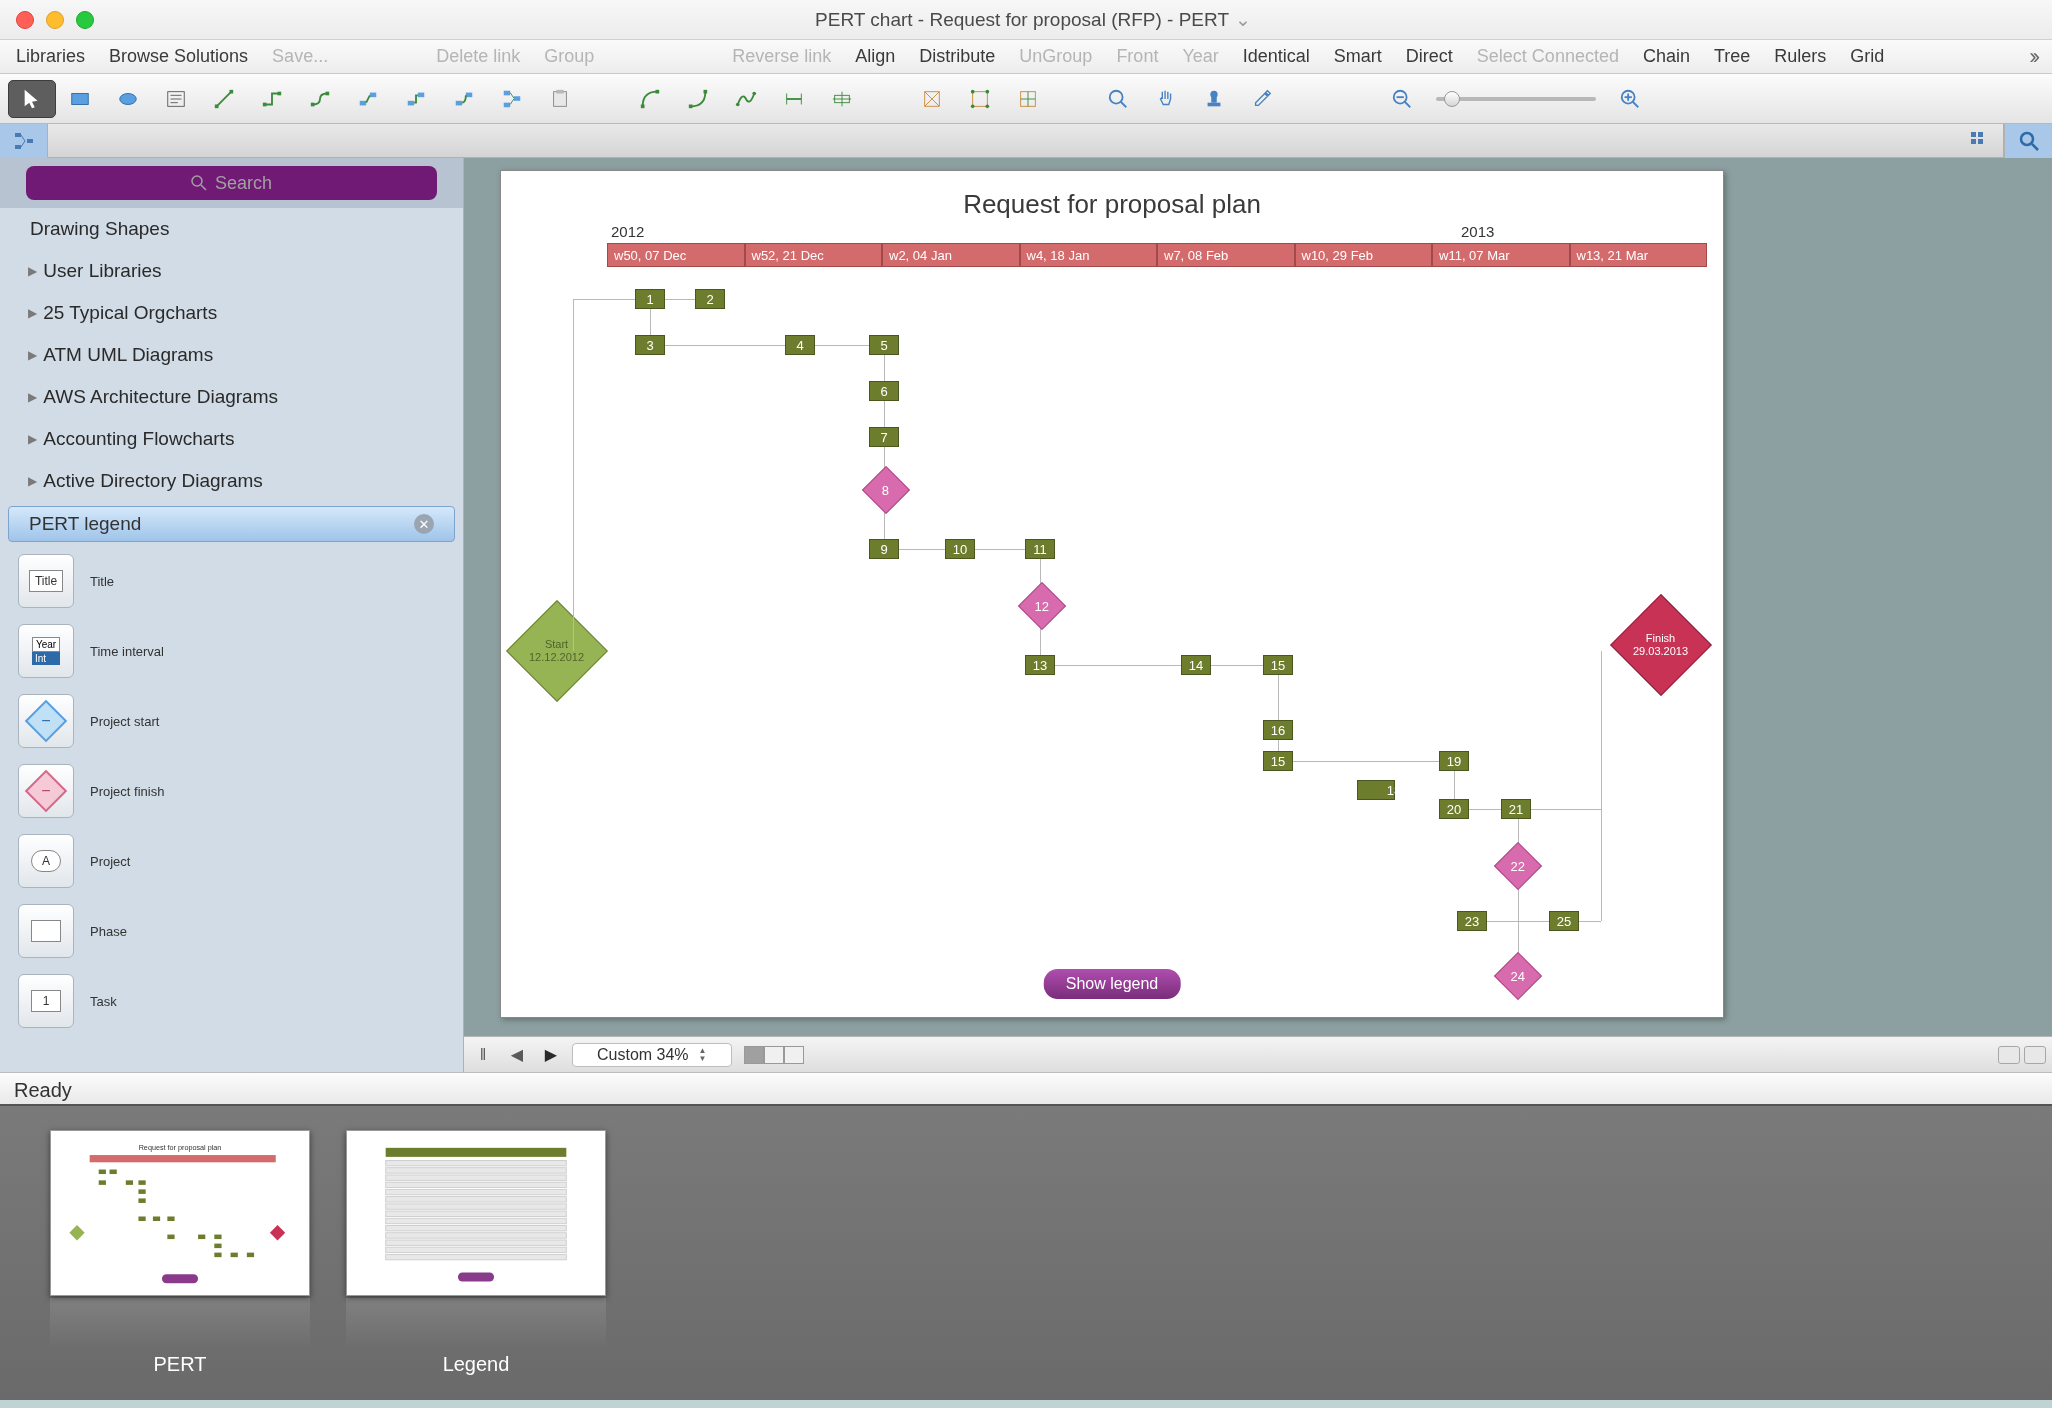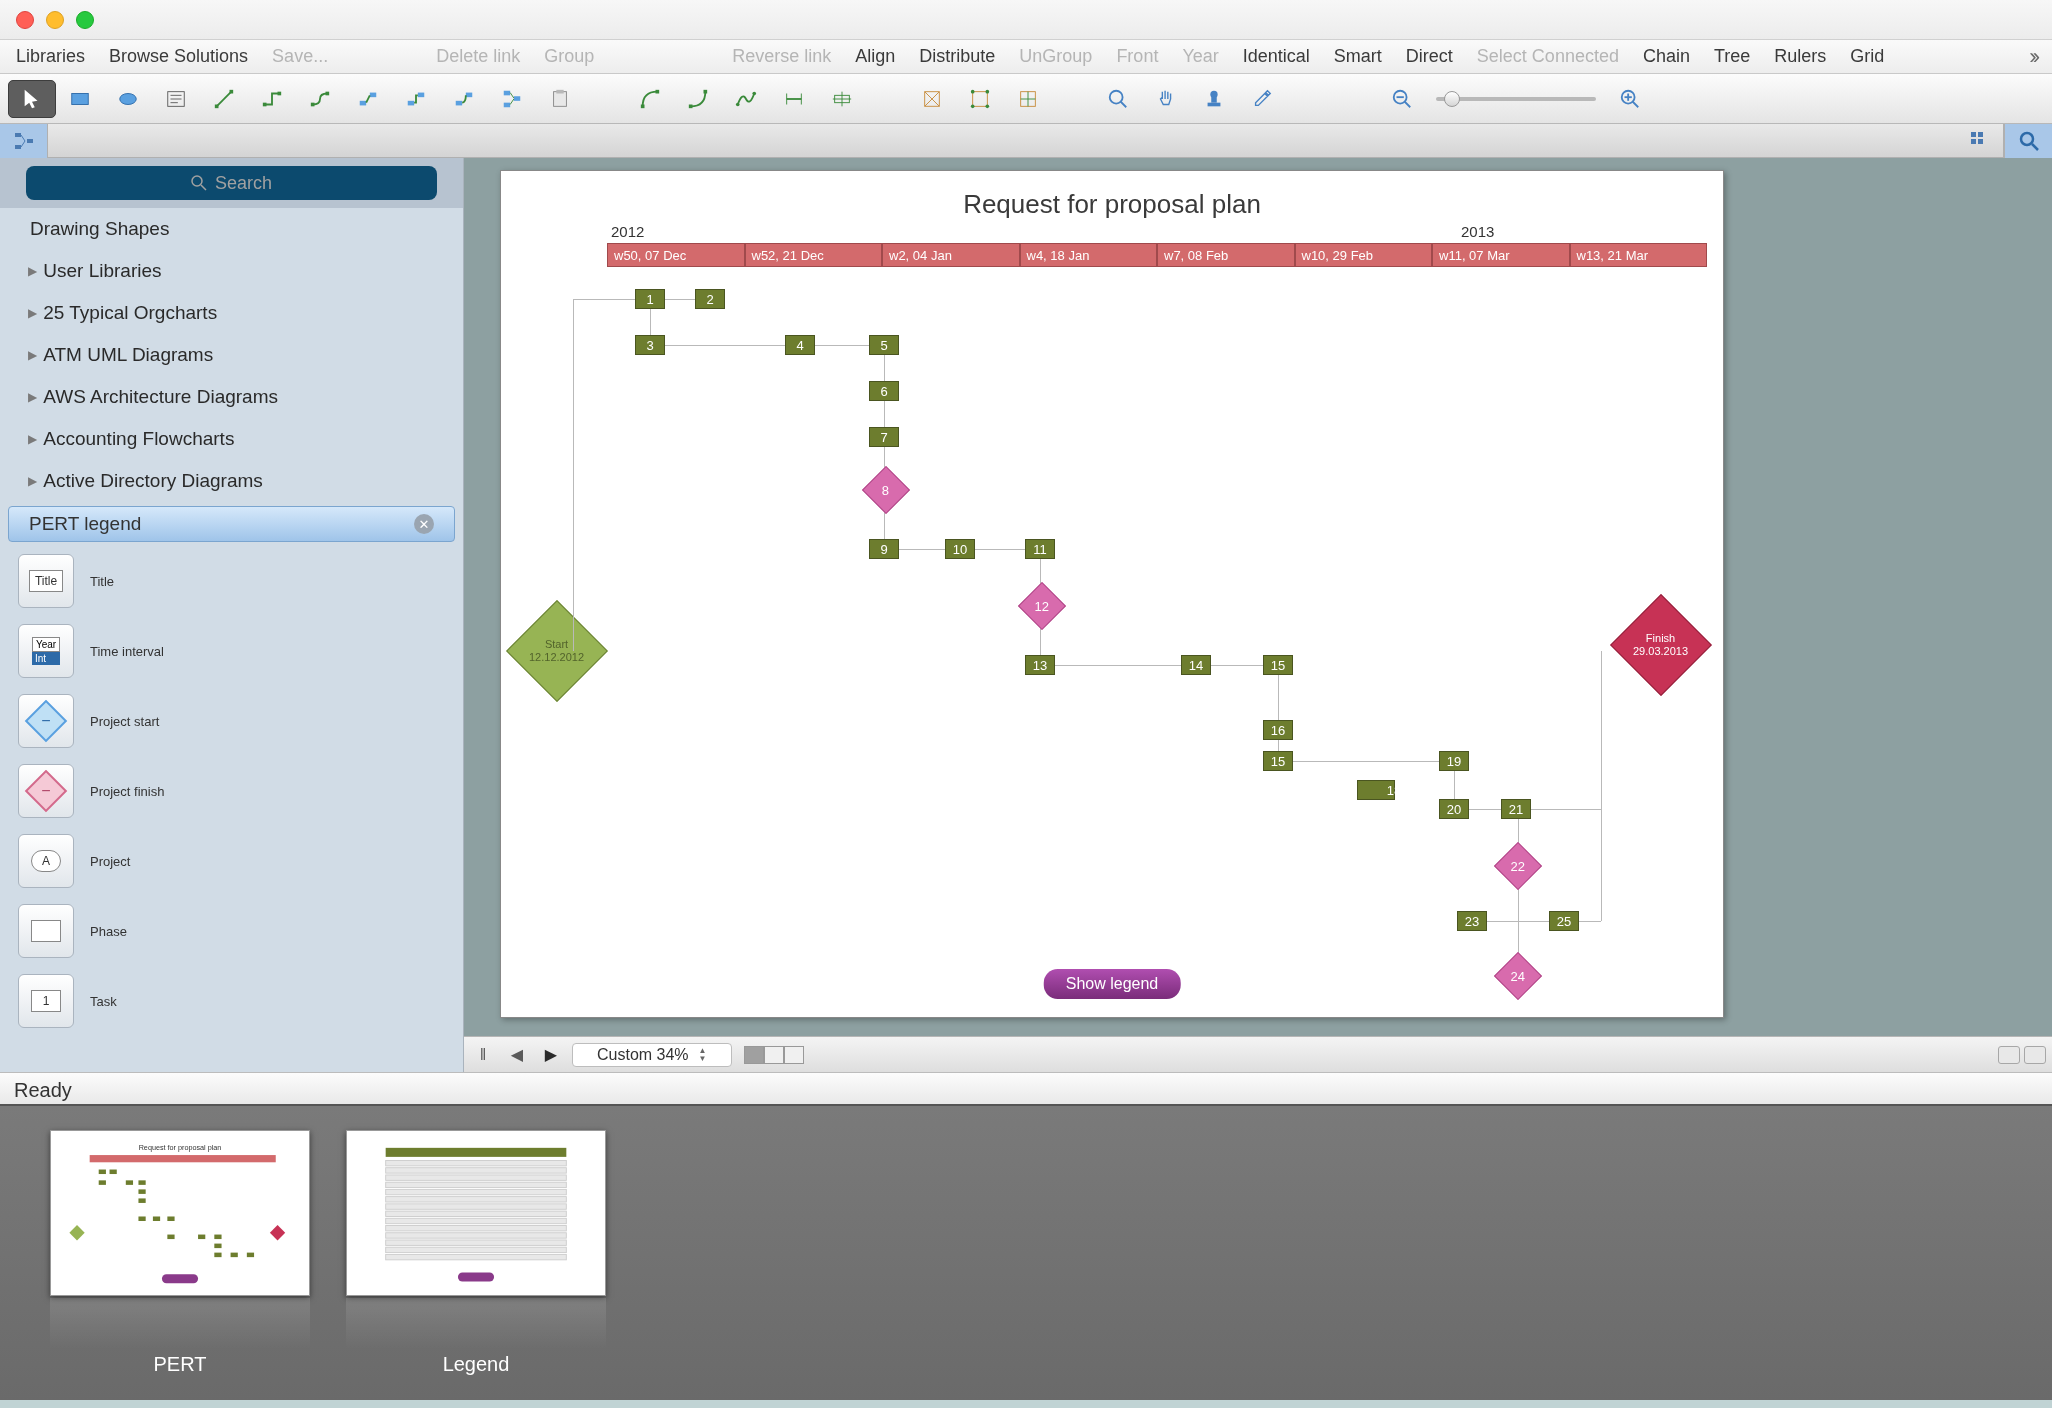--- a/index.html
+++ b/index.html
@@ -29,21 +29,21 @@
 
 .sidebar-tabs{height:34px;background:linear-gradient(#e9e9e9,#d4d4d4);border-bottom:1px solid #b0b0b0;display:flex;align-items:center;}
 .stab-icon{width:48px;height:34px;display:flex;align-items:center;justify-content:center;border-right:1px solid #b0b0b0;}
 .stab-icon.sel{background:#a9c7e8;}
 .stab-flex{flex:1;}
 .stab-srch{width:48px;background:#a9c7e8;border-left:1px solid #b0b0b0;height:34px;display:flex;align-items:center;justify-content:center;}
 
 .main-row{display:flex; height:calc(100% - 40px - 34px - 50px - 34px - 40px - 296px);}
 .sidebar{width:464px; background:#d1dce6; border-right:1px solid #a9b3bd; display:flex; flex-direction:column; overflow:hidden;}
 .search-row{padding:8px 26px; background:#b7c3d0;}
-.search-box{background:#0c4a6e;border-radius:8px;height:34px;display:flex;align-items:center;justify-content:center;color:#a1a1a1;font-size:18px;gap:8px;}
+.search-box{background:#701a75;border-radius:8px;height:34px;display:flex;align-items:center;justify-content:center;color:#a1a1a1;font-size:18px;gap:8px;}
 .lib-list{overflow:auto;}
 .lib-item{padding:10px 28px;font-size:19px;color:#2a2a2a;display:flex;align-items:center;gap:6px;}
 .lib-item .tri{color:#7a7a7a;font-size:12px;}
 .lib-item.noar{padding-left:30px;}
 .lib-header{background:linear-gradient(#d5e8fa,#9fc4e9);border:1px solid #7ba5cf;border-radius:4px;margin:4px 8px;padding:6px 20px;font-size:19px;display:flex;align-items:center;justify-content:space-between;}
 .lib-header .close{width:20px;height:20px;border-radius:50%;background:#9aa5b1;display:flex;align-items:center;justify-content:center;color:#fff;font-size:13px;}
 .shape-row{display:flex;align-items:center;gap:16px;padding:8px 18px;}
 .shape-thumb{width:56px;height:54px;background:linear-gradient(#fff,#e1e6eb);border:1px solid #aab4bf;border-radius:6px;display:flex;align-items:center;justify-content:center;position:relative;font-size:11px;}
 
 .canvas-wrap{flex:1;background:#8da0a1;display:flex;flex-direction:column;}
@@ -85,20 +85,23 @@
 .slide-lbl{color:#fff;font-size:20px;margin-top:4px;}
 </style>
 </head>
 <body>
 
 <div class="titlebar">
   <div class="traffic">
     <div class="tl-dot tl-r"></div>
     <div class="tl-dot tl-y"></div>
     <div class="tl-dot tl-g"></div>
+  </div>
+  <div class="title-text">
+    <span>PERT chart - Request for proposal (RFP) - PERT</span><span class="title-chev">⌄</span>
   </div>
   <div style="width:80px"></div>
 </div>
 
 <div class="menubar">
   <span>Libraries</span>
   <span>Browse Solutions</span>
   <span class="dis">Save...</span>
   <span style="width:60px"></span>
   <span class="dis">Delete link</span>

